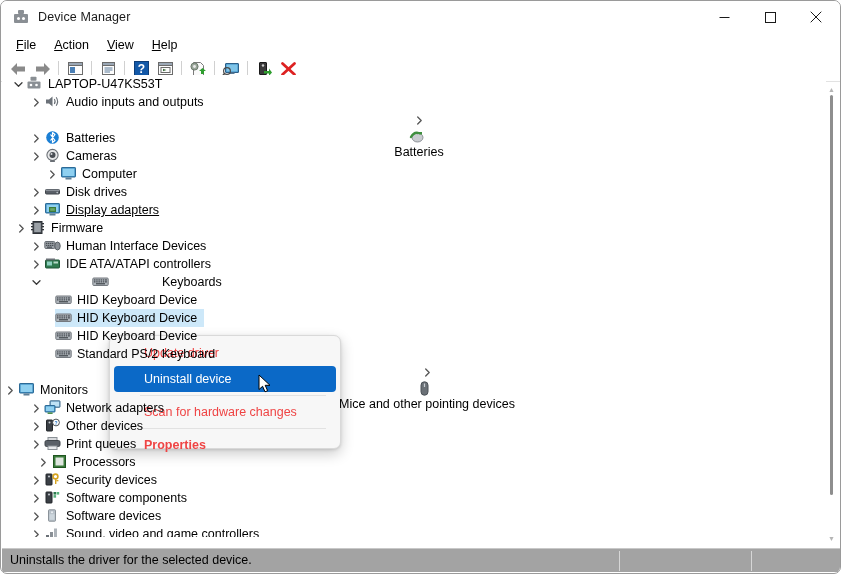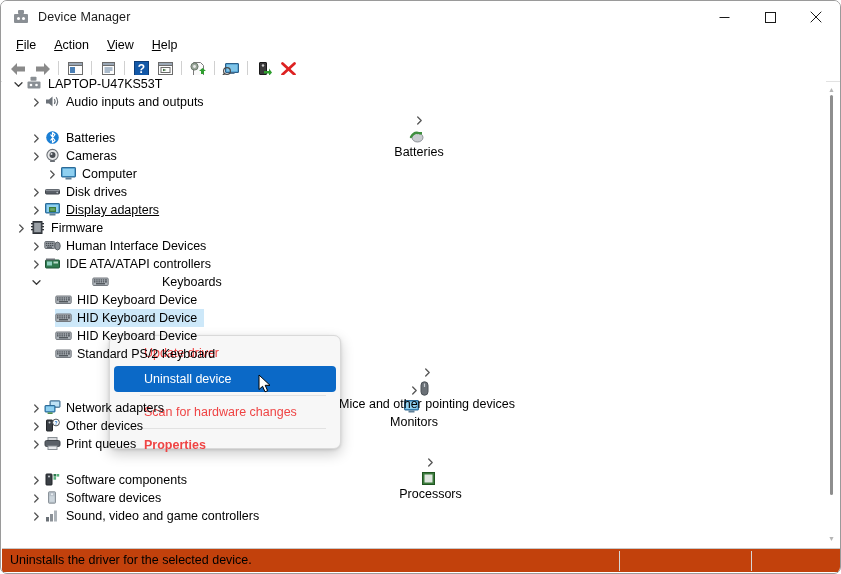--- a/index.html
+++ b/index.html
@@ -138,21 +138,21 @@
   .sb-arrow {
     position: absolute; left: 3px;
     width: 7px; height: 7px;
     color: #b5b5b5; font-size: 7px;
     text-align: center; line-height: 7px;
   }
   
   #statusbar {
     position: absolute; left: 1px; bottom: 1px;
     width: 839px; height: 24px;
-    background: #c2410c;
+    background: #a3a3a3;
     border-top: 1px solid #c8c8c8;
     box-sizing: border-box;
   }
   #status-text {
     position: absolute; left: 8px; top: 4px;
     font-size: 12.5px; color: #000000;
   }
   .sb-div {
     position: absolute; top: 2px;
     width: 1px; height: 20px;
@@ -647,21 +647,21 @@
       </span>
       <span class="dev-icon">
         <svg width="17" height="15" viewBox="0 0 17 15">
           <rect x="5" y="0.8" width="7" height="13.4" rx="3.4" fill="#6a7076" stroke="#4a5056"></rect>
           <line x1="8.5" y1="2.5" x2="8.5" y2="6" stroke="#c8cdd2" stroke-width="1.2"></line>
         </svg>
       </span>
       <span class="lbl">Mice and other pointing devices</span>
     </div>
 
-    <div class="row" style="flex-direction:column;">
+    <div class="row" style="">
       <span class="chev">
         <svg width="9" height="9" viewBox="0 0 9 9">
             <path d="M2.7 1 L6.2 4.5 L2.7 8" fill="none" stroke="#555" stroke-width="1.3" stroke-linecap="round" stroke-linejoin="round"></path>
           </svg>
       </span>
       <span class="dev-icon">
         <svg width="17" height="15" viewBox="0 0 17 15">
           <rect x="1.5" y="1.5" width="14" height="9.5" rx="0.6" fill="#3d8ec4" stroke="#2c6a96"></rect>
           <rect x="2.6" y="2.6" width="11.8" height="7.4" fill="#8fd0f0"></rect>
           <rect x="5.5" y="11.5" width="6" height="2" fill="#5f7f96"></rect>
@@ -714,35 +714,52 @@
       <span class="dev-icon">
         <svg width="17" height="15" viewBox="0 0 17 15">
           <rect x="4" y="1.5" width="9" height="3" fill="#d8dadd" stroke="#8a9096"></rect>
           <rect x="1" y="4.5" width="15" height="6" rx="1.6" fill="#5a6068" stroke="#3f454b"></rect>
           <rect x="4" y="10" width="9" height="3.5" fill="#e8eaed" stroke="#8a9096"></rect>
         </svg>
       </span>
       <span class="lbl">Print queues</span>
     </div>
 
-    <div class="row" style="padding-left:33px;flex-direction:column;">
+    <div class="row" style="padding-left:33px;">
       <span class="chev">
         <svg width="9" height="9" viewBox="0 0 9 9">
             <path d="M2.7 1 L6.2 4.5 L2.7 8" fill="none" stroke="#555" stroke-width="1.3" stroke-linecap="round" stroke-linejoin="round"></path>
           </svg>
       </span>
       <span class="dev-icon">
         <svg width="17" height="15" viewBox="0 0 17 15">
           <rect x="2.5" y="1.5" width="12" height="12" fill="#3a7a3a" stroke="#1f5520"></rect>
           <rect x="4.5" y="3.5" width="8" height="8" fill="#dfe6df"></rect>
         </svg>
       </span>
       <span class="lbl">Processors</span>
     </div>
 
+    <div class="row" style="padding-left:26px;">
+      <span class="chev">
+        <svg width="9" height="9" viewBox="0 0 9 9">
+            <path d="M2.7 1 L6.2 4.5 L2.7 8" fill="none" stroke="#555" stroke-width="1.3" stroke-linecap="round" stroke-linejoin="round"></path>
+          </svg>
+      </span>
+      <span class="dev-icon">
+        <svg width="17" height="15" viewBox="0 0 17 15">
+          <rect x="2" y="2" width="6" height="11" rx="0.6" fill="#3a3f45" stroke="#22262a"></rect>
+          <circle cx="5" cy="4.5" r="1" fill="#c8cdd2"></circle>
+          <circle cx="11.5" cy="4.5" r="2.4" fill="none" stroke="#d8a520" stroke-width="1.6"></circle>
+          <rect x="11" y="6" width="1.4" height="6" fill="#d8a520"></rect>
+          <rect x="12.4" y="8" width="2" height="1.3" fill="#d8a520"></rect>
+        </svg>
+      </span>
+      <span class="lbl">Security devices</span>
+    </div>
 
     <div class="row" style="padding-left:26px;">
       <span class="chev">
         <svg width="9" height="9" viewBox="0 0 9 9">
             <path d="M2.7 1 L6.2 4.5 L2.7 8" fill="none" stroke="#555" stroke-width="1.3" stroke-linecap="round" stroke-linejoin="round"></path>
           </svg>
       </span>
       <span class="dev-icon">
         <svg width="17" height="15" viewBox="0 0 17 15">
           <rect x="2" y="2" width="6" height="11" rx="0.6" fill="#3a3f45" stroke="#22262a"></rect>

